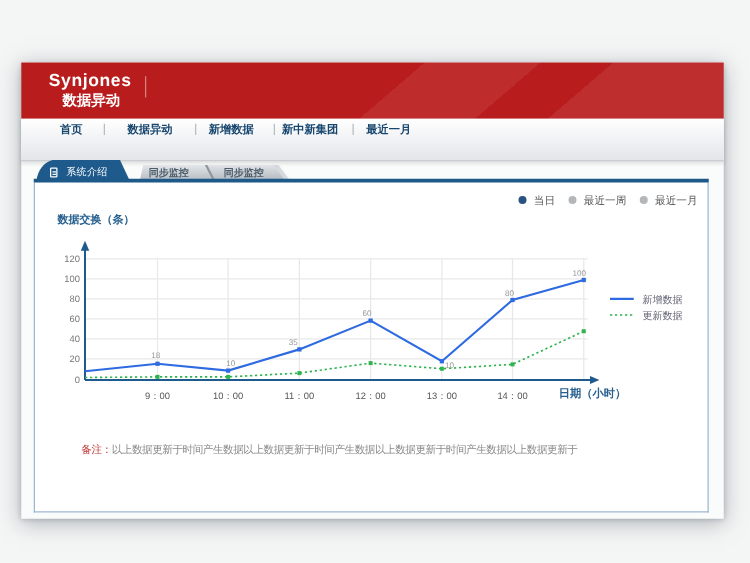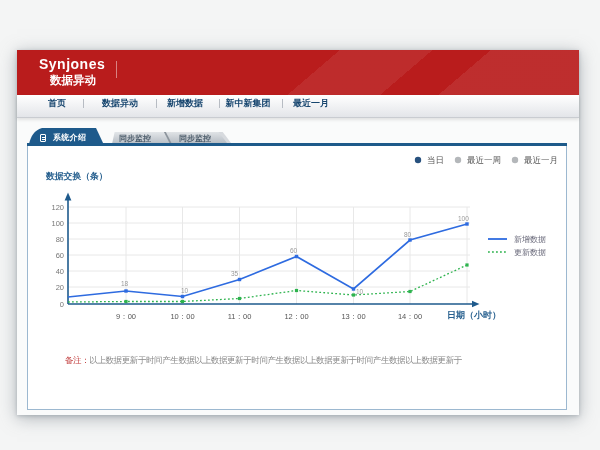--- a/index.html
+++ b/index.html
@@ -7,25 +7,25 @@
 #hdr{position:absolute;left:0;top:0;width:562px;height:45px;background:#b91c1c;overflow:hidden}
 #hdr .st1{position:absolute;left:250px;top:-30px;width:180px;height:110px;background:linear-gradient(115deg,rgba(255,255,255,0) 30%,rgba(255,255,255,.07) 30%,rgba(255,255,255,.07) 70%,rgba(255,255,255,0) 70%);transform:skewX(-35deg)}
 #hdr .st2{position:absolute;left:420px;top:-30px;width:200px;height:110px;background:linear-gradient(115deg,rgba(255,255,255,0) 20%,rgba(255,255,255,.08) 20%,rgba(255,255,255,.08) 85%,rgba(255,255,255,0) 85%);transform:skewX(-35deg)}
 #logo1{position:absolute;left:22px;top:6px;color:#fff;font-size:14px;font-weight:bold;letter-spacing:.5px}
 #logo2{position:absolute;left:33px;top:23px;color:#fff;font-size:11.5px;font-weight:bold;letter-spacing:0}
 #hsep{position:absolute;left:99px;top:11px;width:1px;height:17px;background:rgba(255,255,255,.45)}
 #htitle{position:absolute;left:105px;top:16px;color:#fff;font-size:12px;letter-spacing:.3px}
 #pill{position:absolute;left:415px;top:10px;width:139px;height:13.5px;border:1px solid rgba(150,190,225,.6);background:rgba(8,45,90,.38);border-radius:7px}
 .pitem{position:absolute;top:0;height:12px;line-height:12.5px;color:#fff;font-size:7.5px;white-space:nowrap}
 .pitem svg{vertical-align:-1.5px;margin-right:2px}
-#nav{position:absolute;left:0;top:45px;width:562px;height:23px;background:linear-gradient(#ffffff,#e3e5e9);border-bottom:1px solid #c9ccd1;box-shadow:0 2px 3px rgba(0,0,0,.10)}
+#nav{position:absolute;left:0;top:45px;width:562px;height:34px;background:linear-gradient(#ffffff,#e3e5e9);border-bottom:1px solid #c9ccd1;box-shadow:0 2px 3px rgba(0,0,0,.10)}
 .nitem{position:absolute;top:0;height:17px;line-height:16px;font-size:9px;font-weight:bold;color:#17466f;transform:translateX(-50%);white-space:nowrap}
 .ndiv{position:absolute;top:4px;width:1px;height:9px;background:#b7bcc3}
 .tab-on{position:absolute;left:12px;top:78px;width:80px;height:16px;background:#1e5a8b;clip-path:path('M0,16 C2,8 5,2.5 13,0 L67,0 L74.5,16 Z');z-index:3}
-.tab-on .txt{position:absolute;left:24px;top:3.5px;color:#fff;font-size:8px;font-weight:bold;letter-spacing:.3px}
+.tab-on .txt{position:absolute;left:24px;top:3.5px;color:#fff;font-size:8px;font-weight:normal;letter-spacing:.3px}
 .tab-on .ic{position:absolute;left:11px;top:6px;width:6px;height:8px;border:1px solid #fff;border-radius:1px;background:#1e5a8b}
 .tab-on .ic:before{content:"";position:absolute;left:0.5px;top:1.5px;width:3px;height:1px;background:#fff;box-shadow:0 2px 0 #fff}
 .tab2{position:absolute;left:91px;top:81.7px;width:63px;height:12.3px;background:linear-gradient(#e3e6e9,#b6bdc4);clip-path:polygon(4px 12.3px,6.7px 0,55.7px 0,62.7px 12.3px);z-index:2}
 .tab2 .txt{position:absolute;left:11px;top:1px;color:#4d5d6b;font-size:8px;font-weight:bold;letter-spacing:0}
 .tab3{position:absolute;left:147px;top:81.7px;width:64px;height:12.3px;background:linear-gradient(#e0e3e6,#b3bac1);clip-path:polygon(7px 12.3px,0 0,54.5px 0,63.8px 12.3px);z-index:1}
 .tab3 .txt{position:absolute;left:15px;top:1px;color:#4d5d6b;font-size:8px;font-weight:bold;letter-spacing:0}
 .tabdiv{position:absolute;left:149.5px;top:81.7px;width:1.6px;height:12.3px;background:#8d959d;transform:skewX(27deg);z-index:2}
 .tabsh{position:absolute;left:151px;top:81.7px;width:64px;height:12.3px;background:#b3bac1;clip-path:polygon(7px 12.3px,0 0,54.5px 0,63.8px 12.3px);z-index:0;opacity:.5}
 #strip{position:absolute;left:10px;top:93px;width:540px;height:3px;background:#1d5a8a;z-index:4}
 #panel{position:absolute;left:10px;top:96px;width:540px;height:264px;background:#fff;border:1px solid #9cb8d0;border-top:none}

